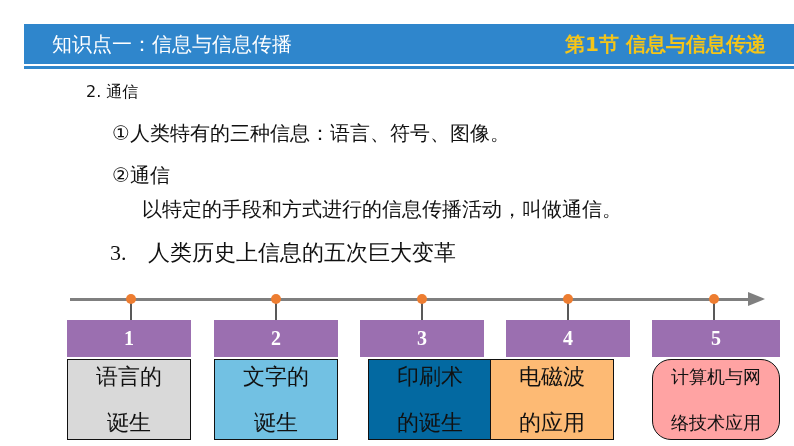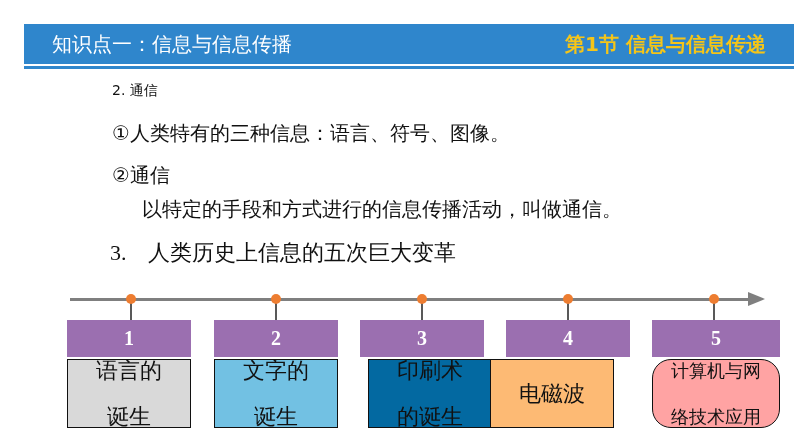--- a/index.html
+++ b/index.html
@@ -17,21 +17,21 @@
     .header-left {
       position: absolute; left: 28px; top: 5px; height: 30px; line-height: 30px;
       font-size: 20px; color: #ffffff; letter-spacing: 0px;
     }
     .header-right {
       position: absolute; right: 36px; top: 5px; height: 30px; line-height: 30px;
       font-size: 20px; color: #f5c518; font-weight: bold;
     }
 
     .line-text { position: absolute; white-space: nowrap; color: #111; }
-    .h2 { left: 88px; top: 58px; font-size: 14px; }
+    .h2 { left: 62px; top: 58px; font-size: 16px; }
     .item1 { left: 88px; top: 96px; font-size: 20px; }
     .item2 { left: 88px; top: 138px; font-size: 20px; }
     .item2-desc { left: 118px; top: 172px; font-size: 20px; }
     .h3 { left: 78px; top: 214px; font-size: 22px; font-family: "Liberation Serif", "DejaVu Serif", serif; }
     .h3 .cjk { font-family: "DejaVu Sans", sans-serif; }
 
     .timeline-line {
       position: absolute; left: 46px; top: 274px; width: 684px; height: 3px;
       background: #7f7f7f;
     }
@@ -46,21 +46,21 @@
     .dot {
       position: absolute; top: 270px; width: 10px; height: 10px; border-radius: 50%;
       background: #ed7d31;
     }
     .num-box {
       position: absolute; top: 296px; height: 37px; background: #9b6fb0;
       color: #ffffff; font-family: "Liberation Serif", "DejaVu Serif", serif;
       font-weight: bold; font-size: 20px; text-align: center; line-height: 37px;
     }
     .content-box {
-      position: absolute; top: 335px; height: 69px; border: 1.5px solid #111;
+      position: absolute; top: 335px; height: 81px; border: 1.5px solid #111;
       display: flex; flex-direction: column; align-items: center; justify-content: center;
       font-size: 22px; line-height: 30px; color: #111; text-align: center;
     }
     .content-box.small { font-size: 18px; line-height: 30px; border-radius: 19px; }
   </style>
 </head>
 <body>
 
 <div class="header-band"></div>
 <div class="header-line"></div>
@@ -98,20 +98,21 @@
 <div class="content-box" style="left:344px;width:124px;background:#0369a1">
   <div>印刷术</div>
   <div>的诞生</div>
 </div>
 
 <div class="tick" style="left:543px"></div>
 <div class="dot" style="left:539px"></div>
 <div class="num-box" style="left:482px;width:124px">4</div>
 <div class="content-box" style="left:466px;width:124px;background:#fdba74">
   <div>电磁波</div>
+  <div>的应用</div>
 </div>
 
 <div class="tick" style="left:689px"></div>
 <div class="dot" style="left:685px"></div>
 <div class="num-box" style="left:628px;width:128px">5</div>
 <div class="content-box small" style="left:628px;width:128px;background:#ffa3a3">
   <div>计算机与网</div>
   <div>络技术应用</div>
 </div>
 

